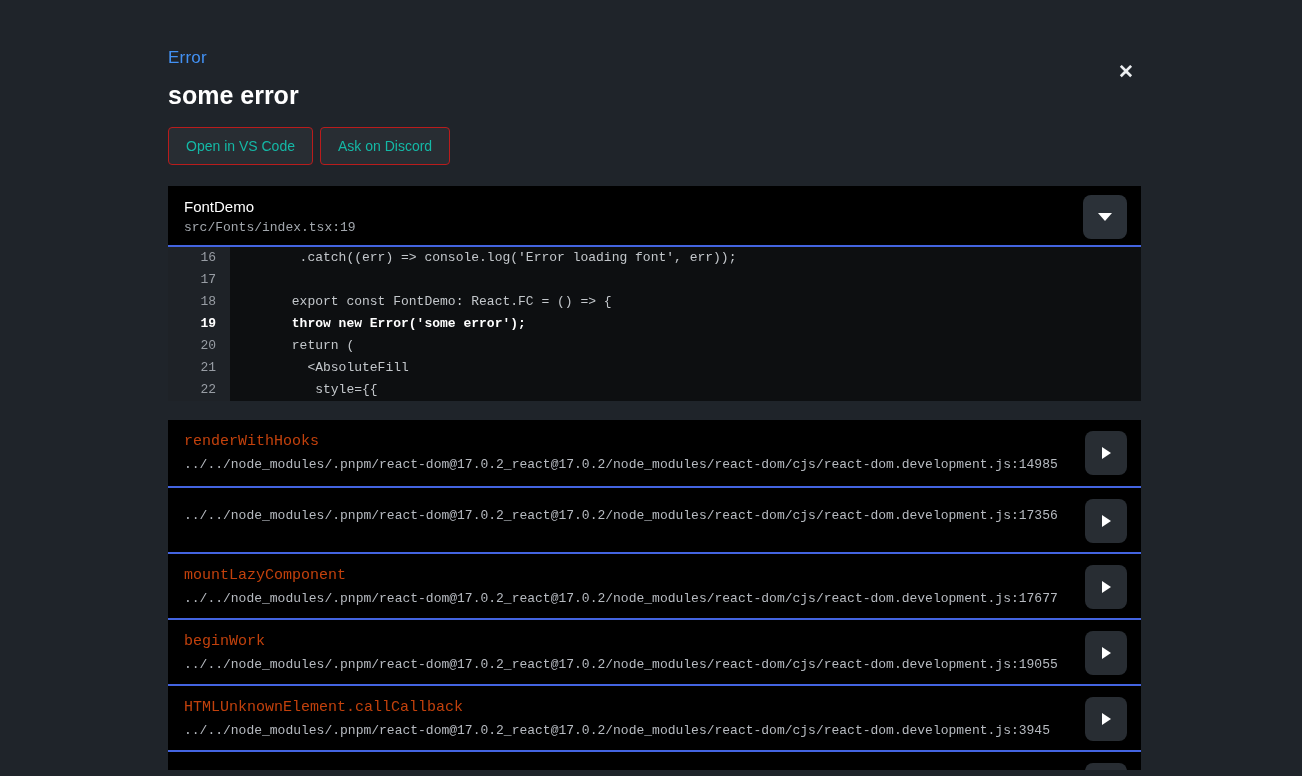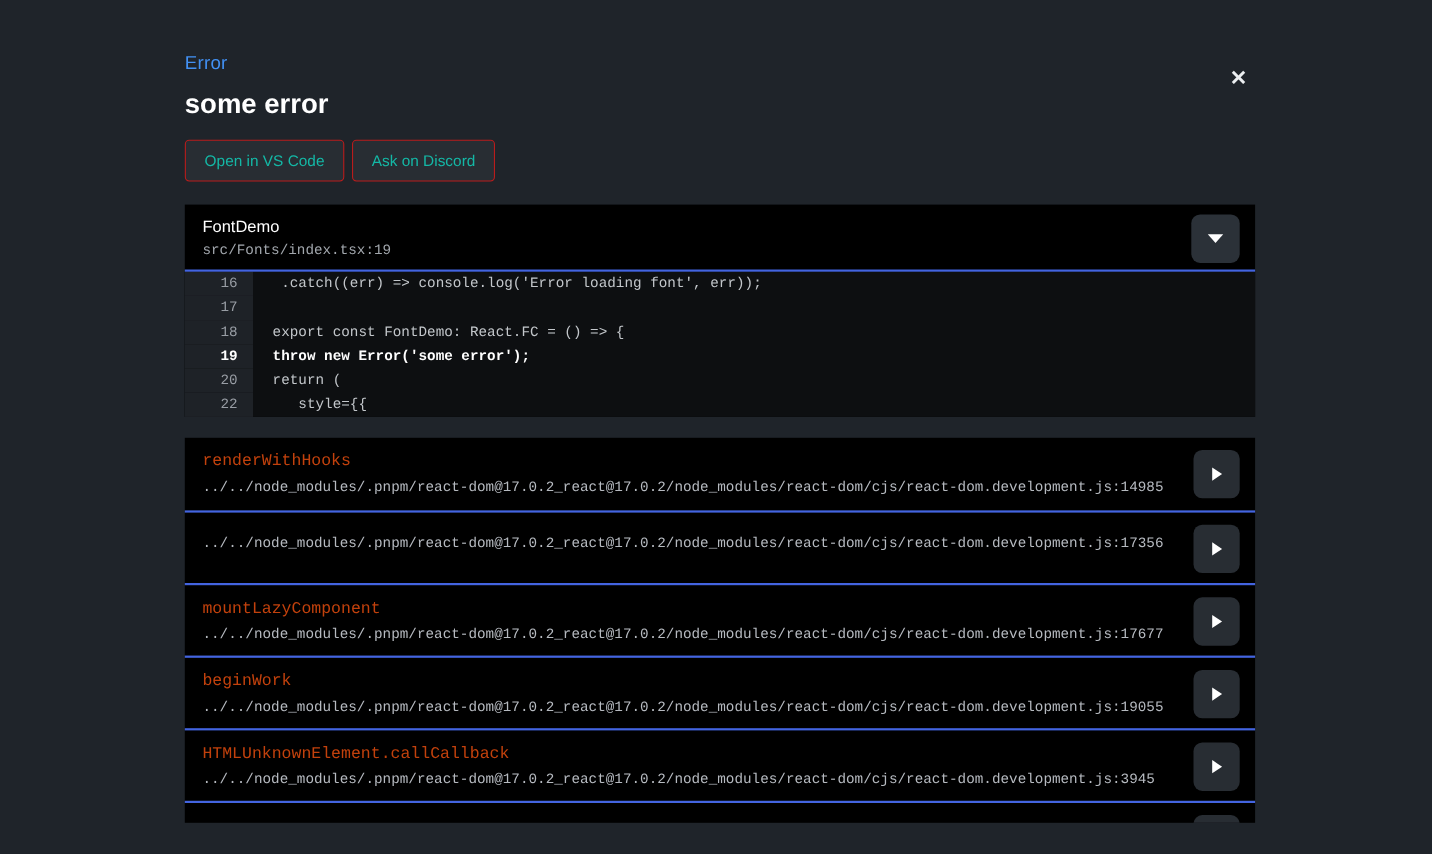--- a/index.html
+++ b/index.html
@@ -37,21 +37,21 @@
   .cf-loc { margin-top:5px; font-family:"Liberation Mono", monospace; font-size:13px; color:#a2a7ad; }
   .icon-btn {
     position:absolute; right:14px; top:9px; width:44px; height:44px;
     background:#2b3138; border:none; border-radius:8px; cursor:pointer;
     display:flex; align-items:center; justify-content:center;
   }
   .tri-down { width:0; height:0; border-left:7px solid transparent; border-right:7px solid transparent; border-top:8px solid #ffffff; }
   .tri-right { width:0; height:0; border-top:6px solid transparent; border-bottom:6px solid transparent; border-left:9px solid #ffffff; }
 
   .code-lines { background:#0d0f11; }
-  .cl { display:flex; height:22px; line-height:22px; font-family:"Liberation Mono", monospace; font-size:13px; }
+  .cl { display:flex; height:22px; line-height:22px; font-family:"Liberation Mono", monospace; font-size:13px;gap:44px; }
   .cl .num {
     flex:none; width:62px; background:#1e2227; color:#989da4;
     text-align:right; padding-right:14px;
   }
   .cl .txt { padding-left:10px; white-space:pre; color:#c3c7cb; }
   .cl.hl .num, .cl.hl .txt { color:#ffffff; font-weight:bold; }
 
   
   .stack { margin-top:19px; }
   .stack-row { position:relative; background:#000000; height:66px; padding:13px 16px 0; }
@@ -101,20 +101,24 @@
       </div>
       <div class="cl hl">
         <span class="num">19</span>
           <span class="txt"> throw new Error('some error');</span>
       </div>
       <div class="cl">
         <span class="num">20</span>
           <span class="txt"> return (</span>
       </div>
       <div class="cl">
+        <span class="num">21</span>
+          <span class="txt">   &lt;AbsoluteFill</span>
+      </div>
+      <div class="cl">
         <span class="num">22</span>
           <span class="txt">    style={{</span>
       </div>
     </div>
   </div>
 
   <div class="stack">
     <div class="stack-row">
       <div class="sf-fn">renderWithHooks</div>
       <div class="sf-path">../../node_modules/.pnpm/react-dom@17.0.2_react@17.0.2/node_modules/react-dom/cjs/react-dom.development.js:14985</div>

